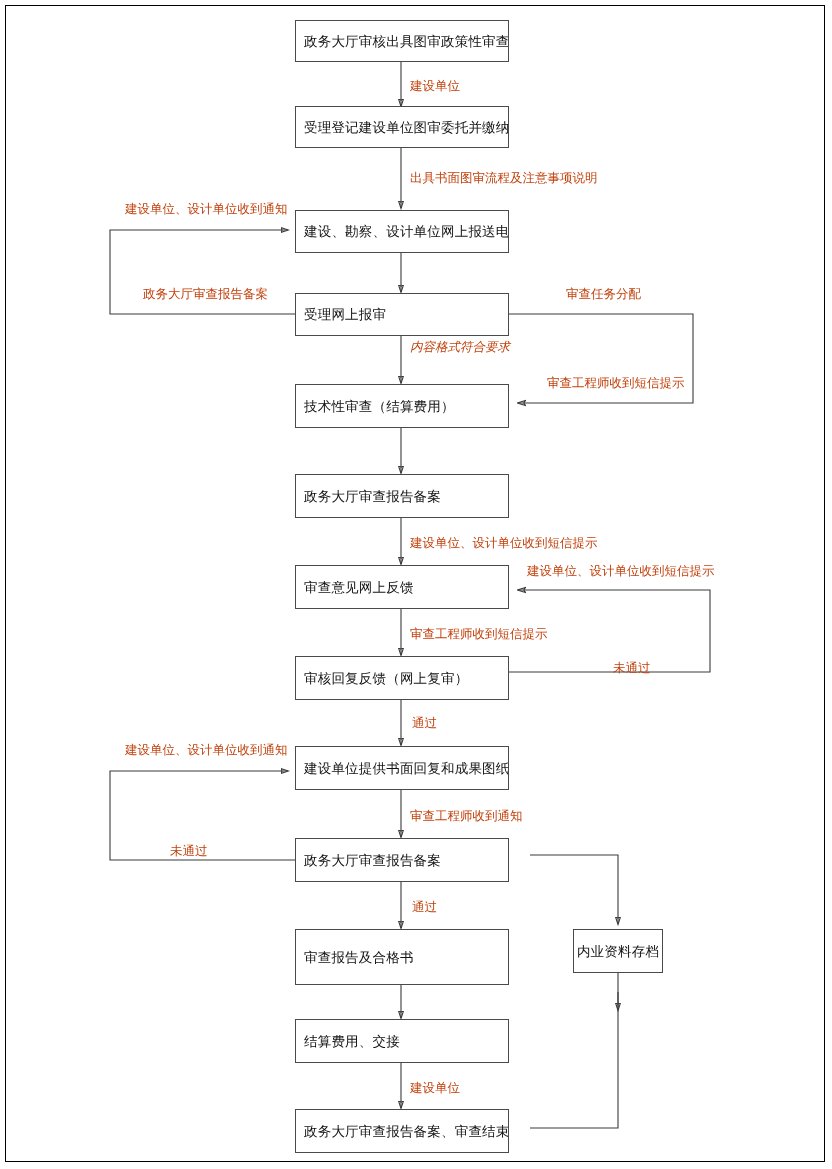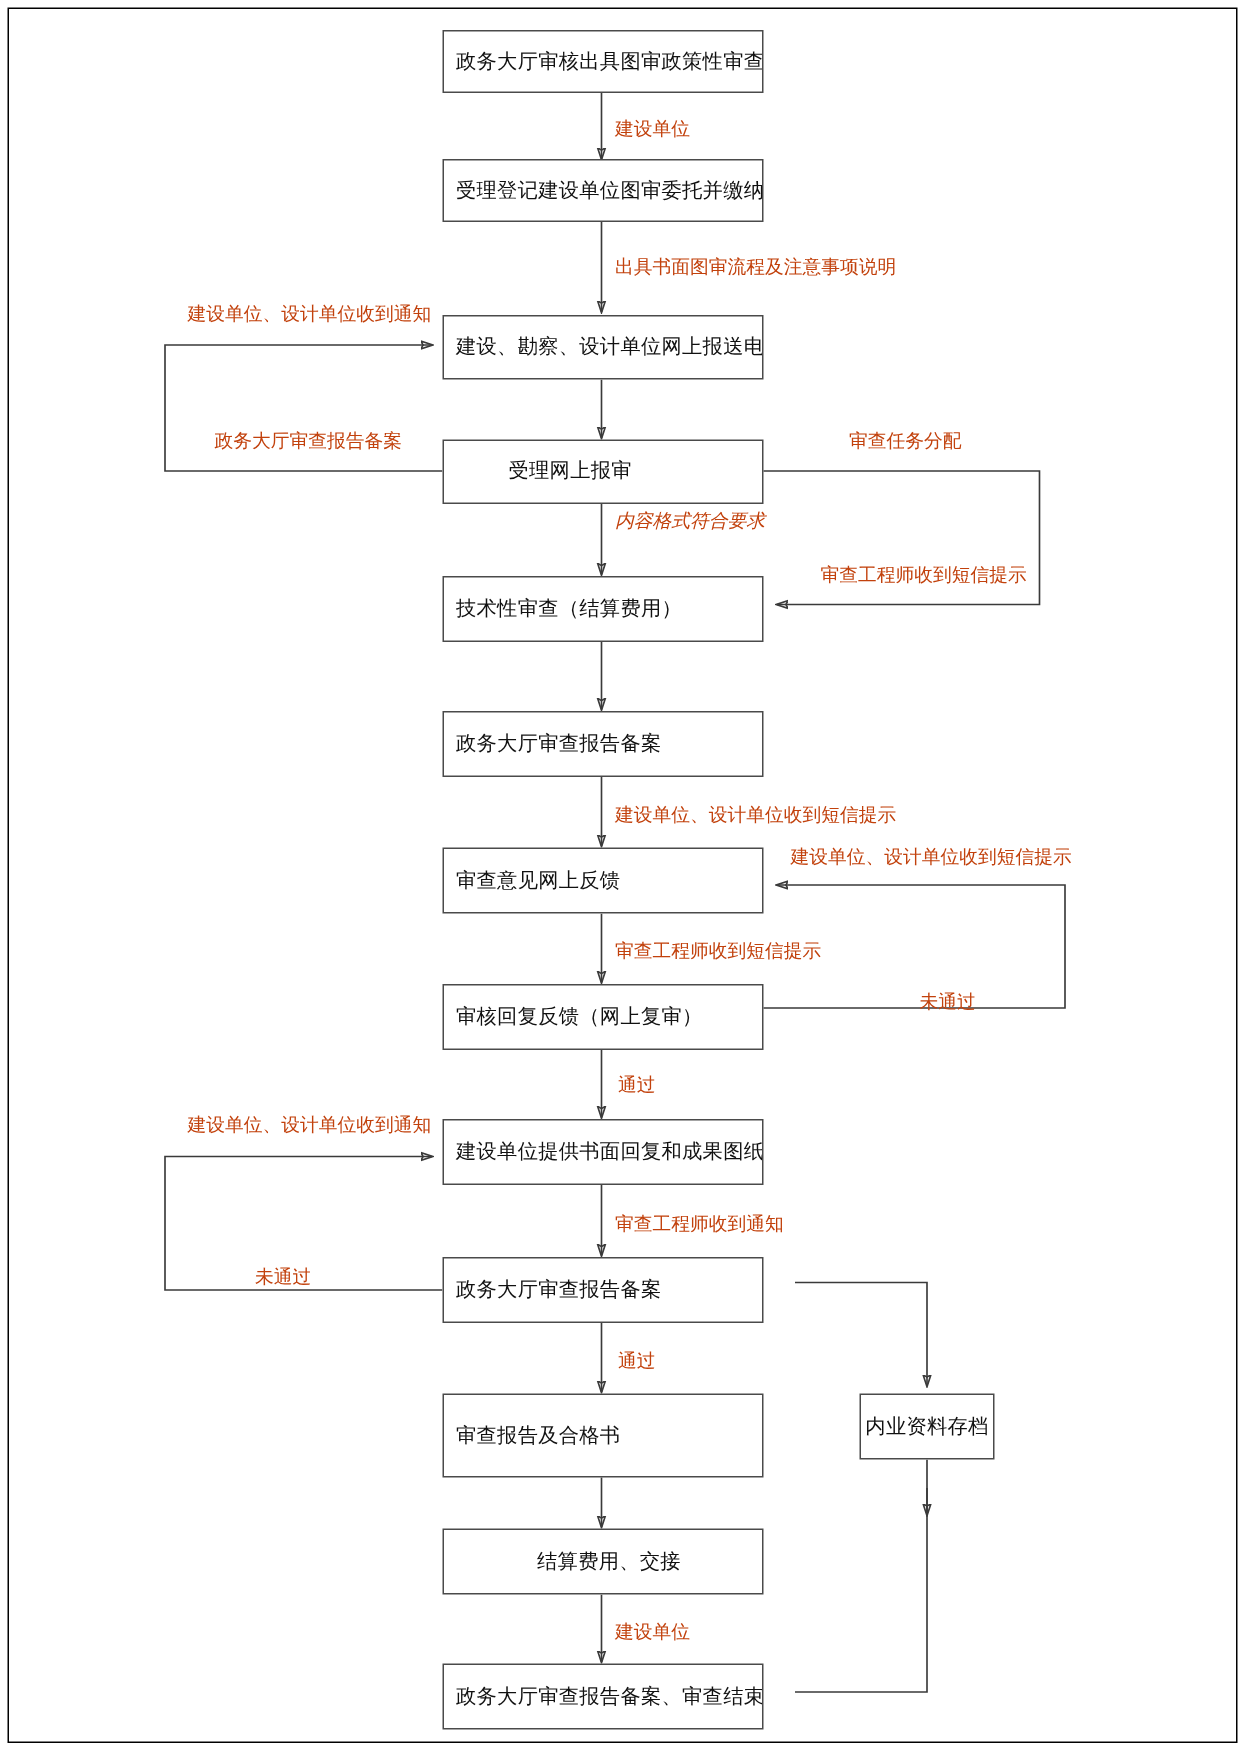--- a/index.html
+++ b/index.html
@@ -56,21 +56,21 @@
 
   <div class="node" style="left:295px;top:20px;width:214px;height:42px;">
     <span class="node-label">政务大厅审核出具图审政策性审查意见书</span>
   </div>
   <div class="node" style="left:295px;top:106px;width:214px;height:42px;">
     <span class="node-label">受理登记建设单位图审委托并缴纳预收费</span>
   </div>
   <div class="node" style="left:295px;top:210px;width:214px;height:43px;">
     <span class="node-label">建设、勘察、设计单位网上报送电子版图审资料</span>
   </div>
-  <div class="node" style="left:295px;top:293px;width:214px;height:43px;padding-left:35px;">
+  <div class="node" style="left:295px;top:293px;width:214px;height:43px;">
     <span class="node-label">受理网上报审</span>
   </div>
   <div class="node" style="left:295px;top:384px;width:214px;height:44px;">
     <span class="node-label">技术性审查（结算费用）</span>
   </div>
   <div class="node" style="left:295px;top:474px;width:214px;height:44px;">
     <span class="node-label">政务大厅审查报告备案</span>
   </div>
   <div class="node" style="left:295px;top:565px;width:214px;height:44px;">
     <span class="node-label">审查意见网上反馈</span>
@@ -80,21 +80,21 @@
   </div>
   <div class="node" style="left:295px;top:746px;width:214px;height:44px;">
     <span class="node-label">建设单位提供书面回复和成果图纸等资料</span>
   </div>
   <div class="node" style="left:295px;top:838px;width:214px;height:44px;">
     <span class="node-label">政务大厅审查报告备案</span>
   </div>
   <div class="node" style="left:295px;top:929px;width:214px;height:56px;">
     <span class="node-label">审查报告及合格书</span>
   </div>
-  <div class="node" style="left:295px;top:1019px;width:214px;height:44px;justify-content:center;">
+  <div class="node" style="left:295px;top:1019px;width:214px;height:44px;">
     <span class="node-label">结算费用、交接</span>
   </div>
   <div class="node" style="left:295px;top:1109px;width:214px;height:44px;text-align:center;">
     <span class="node-label">政务大厅审查报告备案、审查结束</span>
   </div>
   <div class="node center" style="left:573px;top:929px;width:90px;height:44px;">
     <span class="node-label">内业资料存档</span>
   </div>
 
   <div class="edge-label" style="left:410px;top:80px;">建设单位</div>

